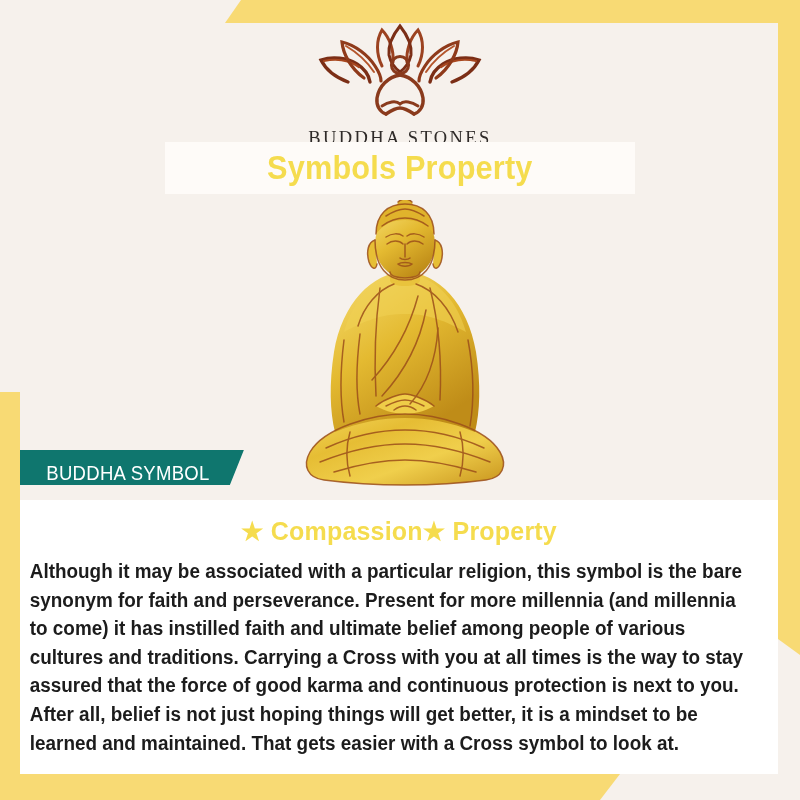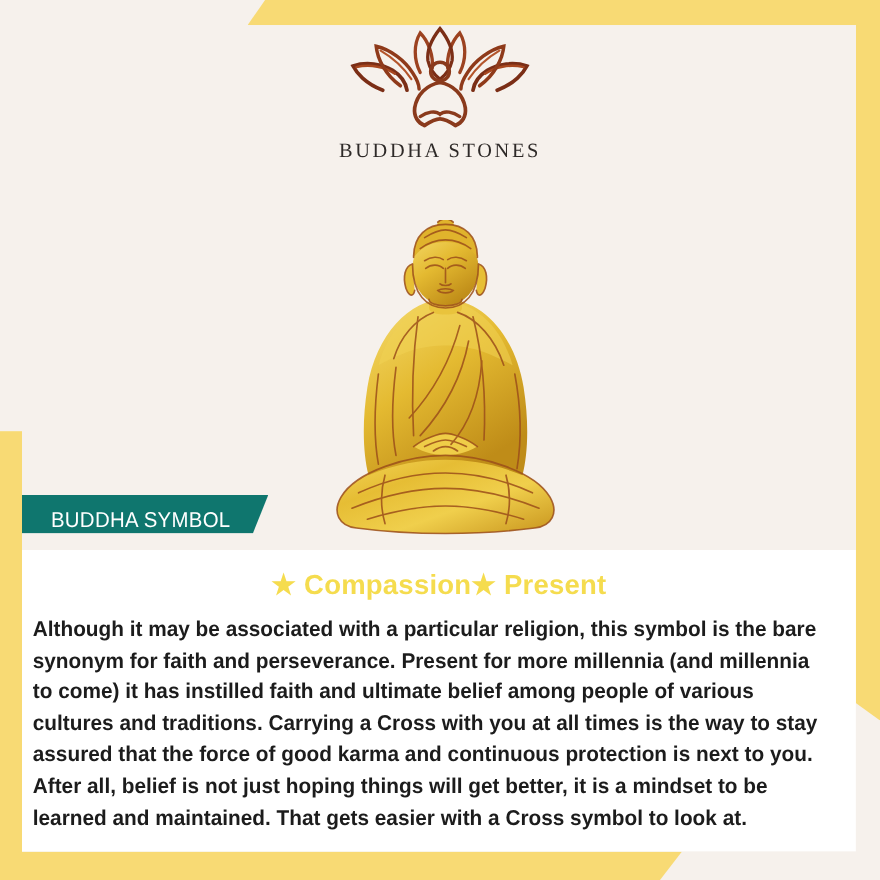--- a/index.html
+++ b/index.html
@@ -202,20 +202,23 @@
         <path d="M90 55 C78 57 69 66 67 78 C66 86 70 92 76 94" stroke="#8a3a1c" stroke-width="3.4"></path>
         <path d="M90 55 C102 57 111 66 113 78 C114 86 110 92 104 94" stroke="#8a3a1c" stroke-width="3.4"></path>
 
         <path d="M76 94 C82 90 88 88 90 88 C92 88 98 90 104 94" stroke="#8a3a1c" stroke-width="3.4"></path>
         <path d="M72 86 C78 82 86 80 90 84 C94 80 102 82 108 86" stroke="#8a3a1c" stroke-width="3"></path>
       </g>
     </svg>
     <div class="logo-wordmark">BUDDHA STONES</div>
   </div>
 
+  <div class="title-banner">
+    <span class="title-text">Symbols Property</span>
+  </div>
 
   <svg class="hero-art" viewBox="0 0 230 300">
     <defs>
       <linearGradient id="goldGrad" x1="0" y1="0" x2="1" y2="1">
         <stop offset="0%" stop-color="#f4d75c"></stop>
         <stop offset="32%" stop-color="#e6bd34"></stop>
         <stop offset="62%" stop-color="#f0cf4c"></stop>
         <stop offset="100%" stop-color="#c8941d"></stop>
       </linearGradient>
       <linearGradient id="goldGrad2" x1="0" y1="0" x2="0.6" y2="1">
@@ -300,17 +303,17 @@
         <path d="M170 232 C174 246 174 262 170 276"></path>
       </g>
     </g>
   </svg>
 
   <div class="symbol-tag">
     <span class="symbol-tag-label">BUDDHA SYMBOL</span>
   </div>
 
   <div class="content-panel">
-    <div class="traits-heading">★ Compassion★ Present</div>
+    <div class="traits-heading">★ Compassion★ Property</div>
     <p class="body-copy">Although it may be associated with a particular religion, this symbol is the bare synonym for faith and perseverance. Present for more millennia (and millennia to come) it has instilled faith and ultimate belief among people of various cultures and traditions. Carrying a Cross with you at all times is the way to stay assured that the force of good karma and continuous protection is next to you. After all, belief is not just hoping things will get better, it is a mindset to be learned and maintained. That gets easier with a Cross symbol to look at.</p>
   </div>
 
 </div>
 
 </body></html>

